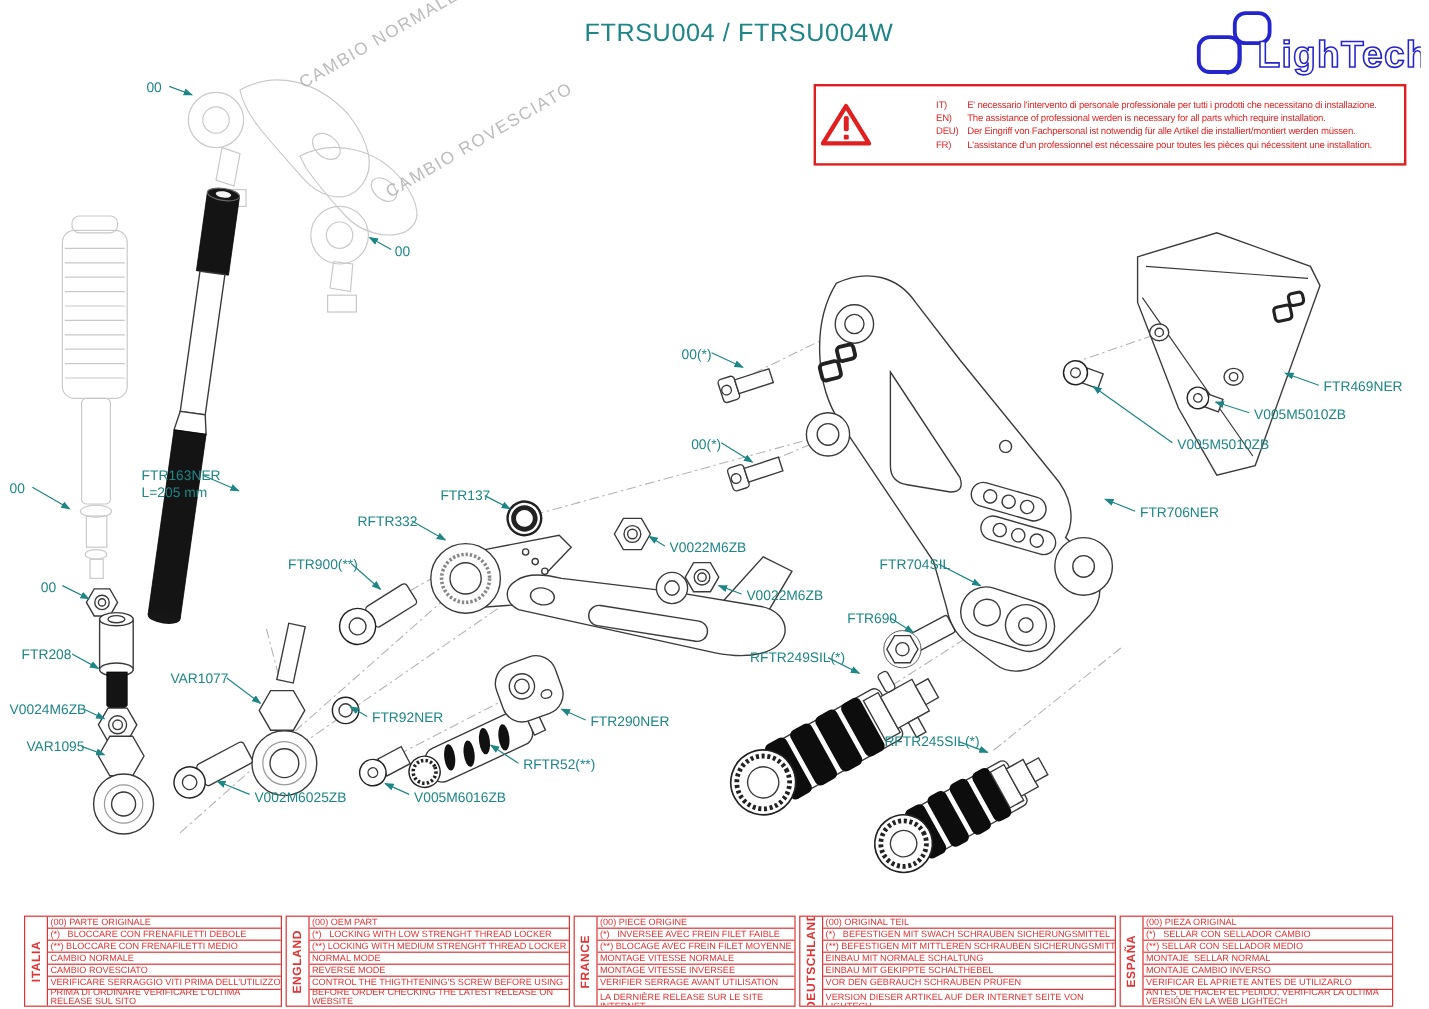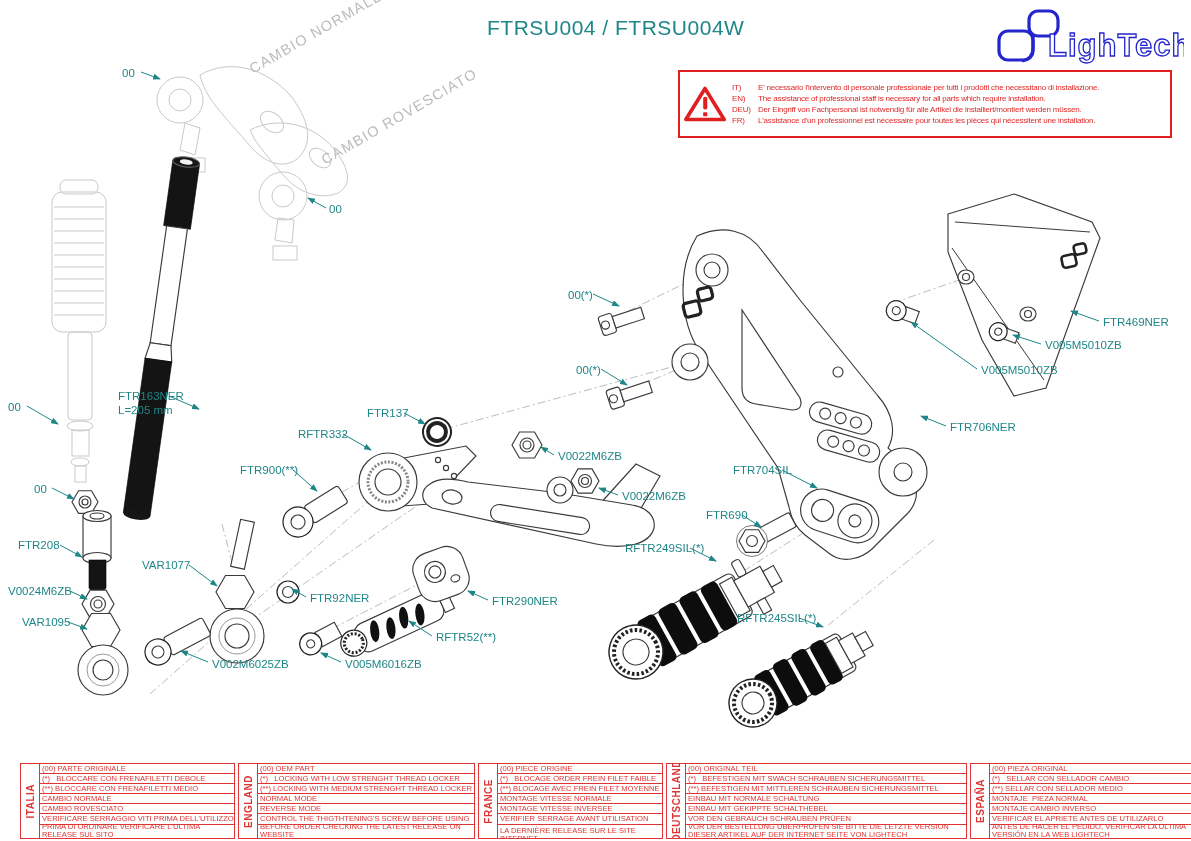--- a/index.html
+++ b/index.html
@@ -6,38 +6,38 @@
   .page{position:relative;width:1191px;height:841px;background:#fff;overflow:hidden;
         font-family:"Liberation Sans",sans-serif;}
   .title{position:absolute;left:455px;top:16px;font-size:21px;letter-spacing:.5px;
          color:#1e8687;white-space:nowrap;margin-left:32px;}
   .logo{position:absolute;left:992px;top:4px;}
   .logotext{font-family:"Liberation Sans",sans-serif;font-size:31px;font-weight:bold;
             letter-spacing:1px;fill:#ffffff;stroke:#2525cd;stroke-width:1.3px;}
   .warnbox{position:absolute;left:678px;top:70px;width:494px;height:68px;
            border:2.5px solid #e02020;box-sizing:border-box;display:flex;
            align-items:center;gap:6px;padding:1px 4px;background:#fff;}
-  .wlines{flex:1;min-width:0;}
+  .wlines{flex:1;min-width:0;margin-left:48px;}
   .wline{display:flex;font-size:8px;line-height:11.2px;color:#e02828;
          letter-spacing:-0.2px;white-space:nowrap;overflow:hidden;}
   .wline .lang{width:26px;flex:none;}
   .wline .txt{flex:1;min-width:0;}
   svg.diagram{position:absolute;left:0;top:0;}
   .plabel{font-size:11.5px;fill:#1e8687;}
   .leader{stroke:#1e8687;stroke-width:1;fill:none;}
   .ghostlabel{font-size:14.5px;fill:#bcbcbc;letter-spacing:1.3px;font-weight:500;}
   .dashline{stroke:#b3b3b3;stroke-width:.9;stroke-dasharray:8 3 2 3;fill:none;}
   .ink{stroke:#3a3a3a;stroke-width:1.15;fill:#fff;}
   .inkdk{stroke:#222;stroke-width:1.2;fill:#fff;}
   .ghost{stroke:#c9c9c9;stroke-width:1;fill:none;}
   .blk{fill:#141414;stroke:#000;stroke-width:.6;}
   .tables{position:absolute;left:20px;top:763px;display:flex;gap:3px;}
   .ltable{border:1.5px solid #e03434;box-sizing:border-box;height:76px;display:flex;background:#fff;}
   .ltable:nth-child(1){width:215px}.ltable:nth-child(2){width:237px}
-  .ltable:nth-child(3){width:185px}.ltable:nth-child(4){width:301px}
+  .ltable:nth-child(3){width:185px}.ltable:nth-child(4){width:264px}
   .ltable:nth-child(5){width:228px}
   .vcell{width:18px;flex:none;border-right:1px solid #e03434;display:flex;
          align-items:center;justify-content:center;overflow:hidden;}
   .vtext{writing-mode:vertical-rl;transform:rotate(180deg);font-size:10px;
          font-weight:bold;color:#e03434;letter-spacing:.5px;white-space:nowrap;}
   .rows{flex:1;min-width:0;display:flex;flex-direction:column;}
   .trow{border-bottom:1px solid #e03434;font-size:7.6px;line-height:9.1px;
         height:9.1px;padding-left:2px;color:#e03434;white-space:pre;overflow:hidden;}
   .tnote{flex:1;font-size:7.6px;line-height:8.4px;padding:1px 2px;color:#e03434;
          display:flex;align-items:center;overflow:hidden;}
@@ -416,21 +416,21 @@
       <rect x="21" y="13" width="4.5" height="14" rx="2" fill="#e02020"></rect>
       <rect x="21" y="30" width="4.5" height="4.5" rx="1" fill="#e02020"></rect>
     </svg>
     <div class="wlines">
         <div class="wline">
           <span class="lang">IT)</span>
           <span class="txt">E' necessario l'intervento di personale professionale per tutti i prodotti che necessitano di installazione.</span>
         </div>
         <div class="wline">
           <span class="lang">EN)</span>
-          <span class="txt">The assistance of professional staff is necessary for all parts which require installation.</span>
+          <span class="txt">The assistance of professional werden is necessary for all parts which require installation.</span>
         </div>
         <div class="wline">
           <span class="lang">DEU)</span>
           <span class="txt">Der Eingriff von Fachpersonal ist notwendig  für alle Artikel die installiert/montiert werden müssen.</span>
         </div>
         <div class="wline">
           <span class="lang">FR)</span>
           <span class="txt">L'assistance d'un professionnel est nécessaire pour toutes les pièces qui nécessitent une installation.</span>
         </div>
       </div>
@@ -464,21 +464,21 @@
           <div class="trow">CONTROL THE THIGTHTENING'S SCREW BEFORE USING</div>
           <div class="tnote">BEFORE ORDER CHECKING THE LATEST RELEASE ON WEBSITE</div>
         </div>
       </div>
       <div class="ltable">
         <div class="vcell">
           <span class="vtext">FRANCE</span>
         </div>
         <div class="rows">
           <div class="trow">(00) PIECE ORIGINE</div>
-          <div class="trow">(*)   BLOCAGE ORDER FREIN FILET FAIBLE</div>
+          <div class="trow">(*)   INVERSEE AVEC FREIN FILET FAIBLE</div>
           <div class="trow">(**) BLOCAGE AVEC FREIN FILET MOYENNE</div>
           <div class="trow">MONTAGE VITESSE NORMALE</div>
           <div class="trow">MONTAGE VITESSE INVERSEE</div>
           <div class="trow">VERIFIER SERRAGE AVANT UTILISATION</div>
           <div class="tnote">AVANT DE ORDONNER ON DOIT VÉRIFIER LA DERNIÈRE RELEASE SUR LE SITE INTERNET</div>
         </div>
       </div>
       <div class="ltable">
         <div class="vcell">
           <span class="vtext">DEUTSCHLAND</span>
@@ -494,21 +494,21 @@
         </div>
       </div>
       <div class="ltable">
         <div class="vcell">
           <span class="vtext">ESPAÑA</span>
         </div>
         <div class="rows">
           <div class="trow">(00) PIEZA ORIGINAL</div>
           <div class="trow">(*)   SELLAR CON SELLADOR CAMBIO</div>
           <div class="trow">(**) SELLAR CON SELLADOR MEDIO</div>
-          <div class="trow">MONTAJE  PIEZA NORMAL</div>
+          <div class="trow">MONTAJE  SELLAR NORMAL</div>
           <div class="trow">MONTAJE CAMBIO INVERSO</div>
           <div class="trow">VERIFICAR EL APRIETE ANTES DE UTILIZARLO</div>
           <div class="tnote">ANTES DE HACER EL PEDIDO, VERIFICAR LA ULTIMA VERSIÓN EN LA WEB LIGHTECH</div>
         </div>
       </div>
     </div>
 
 </div>
 
 </body></html>

